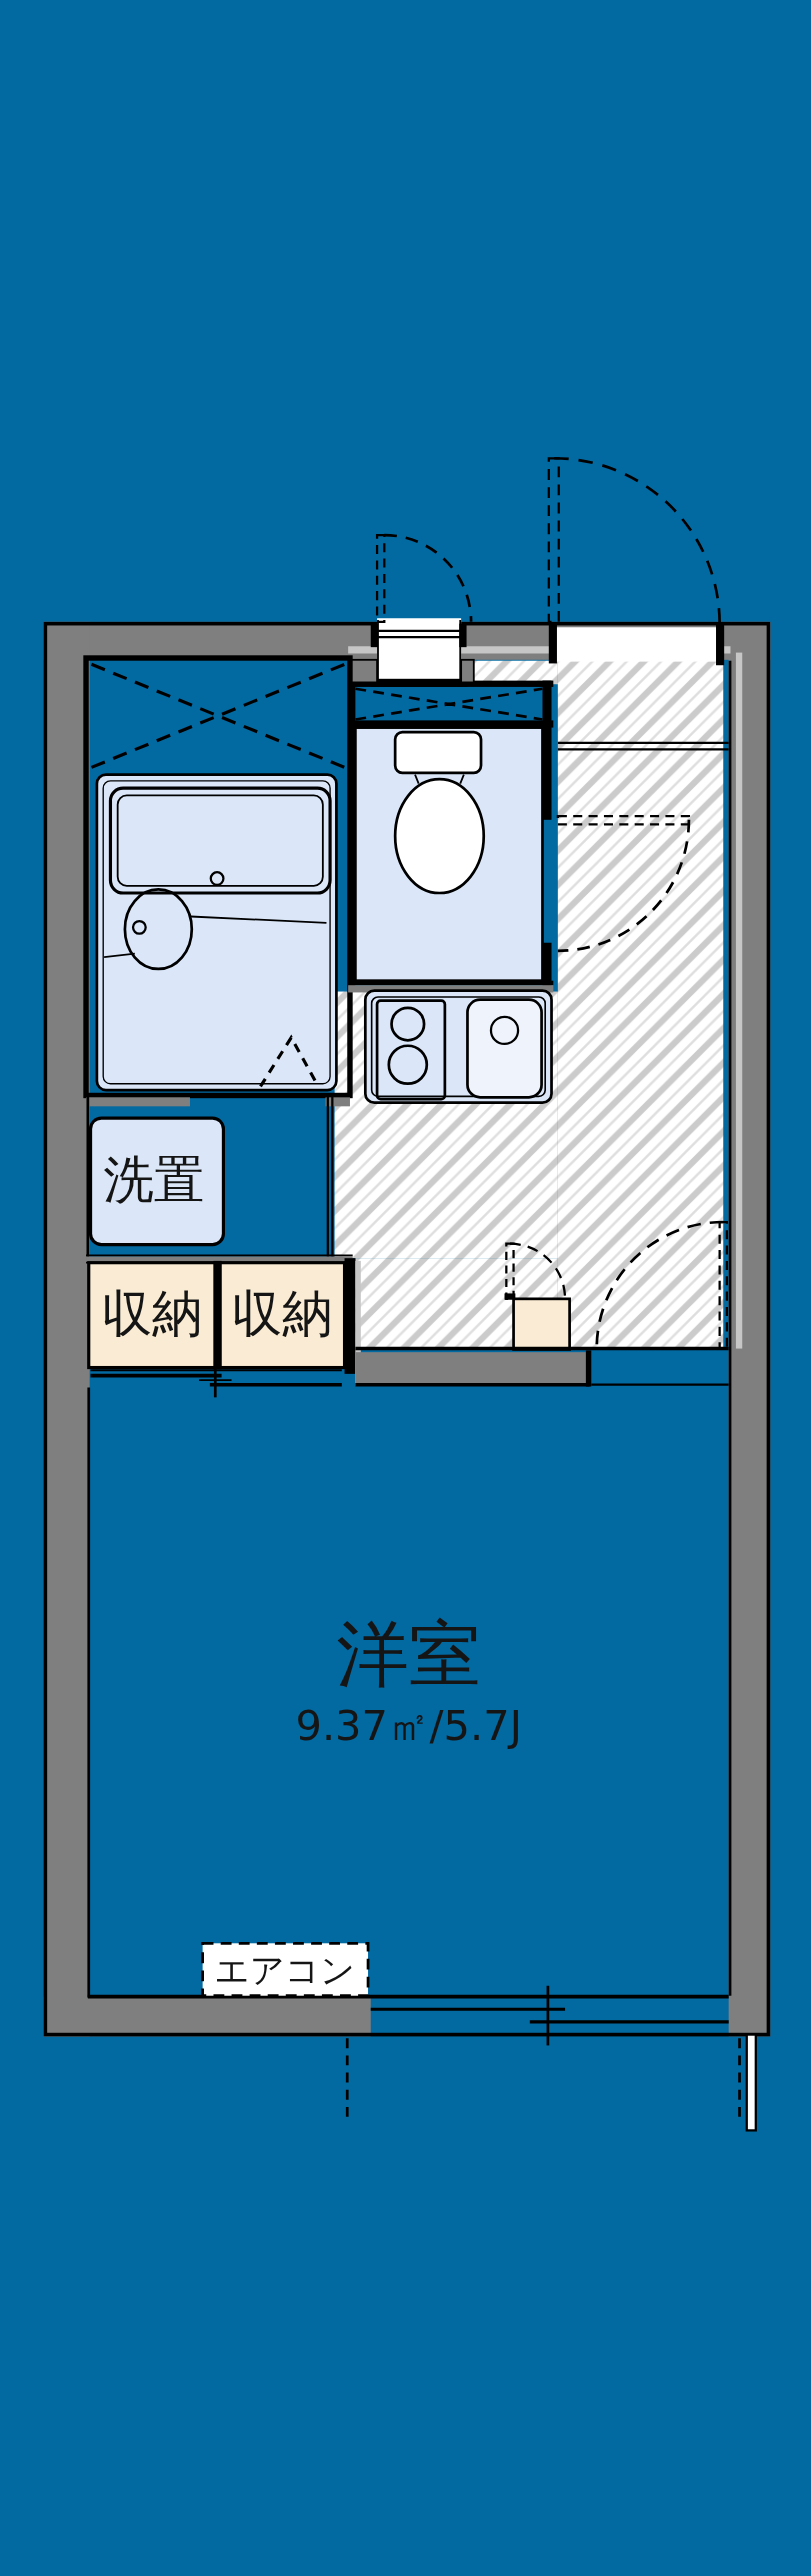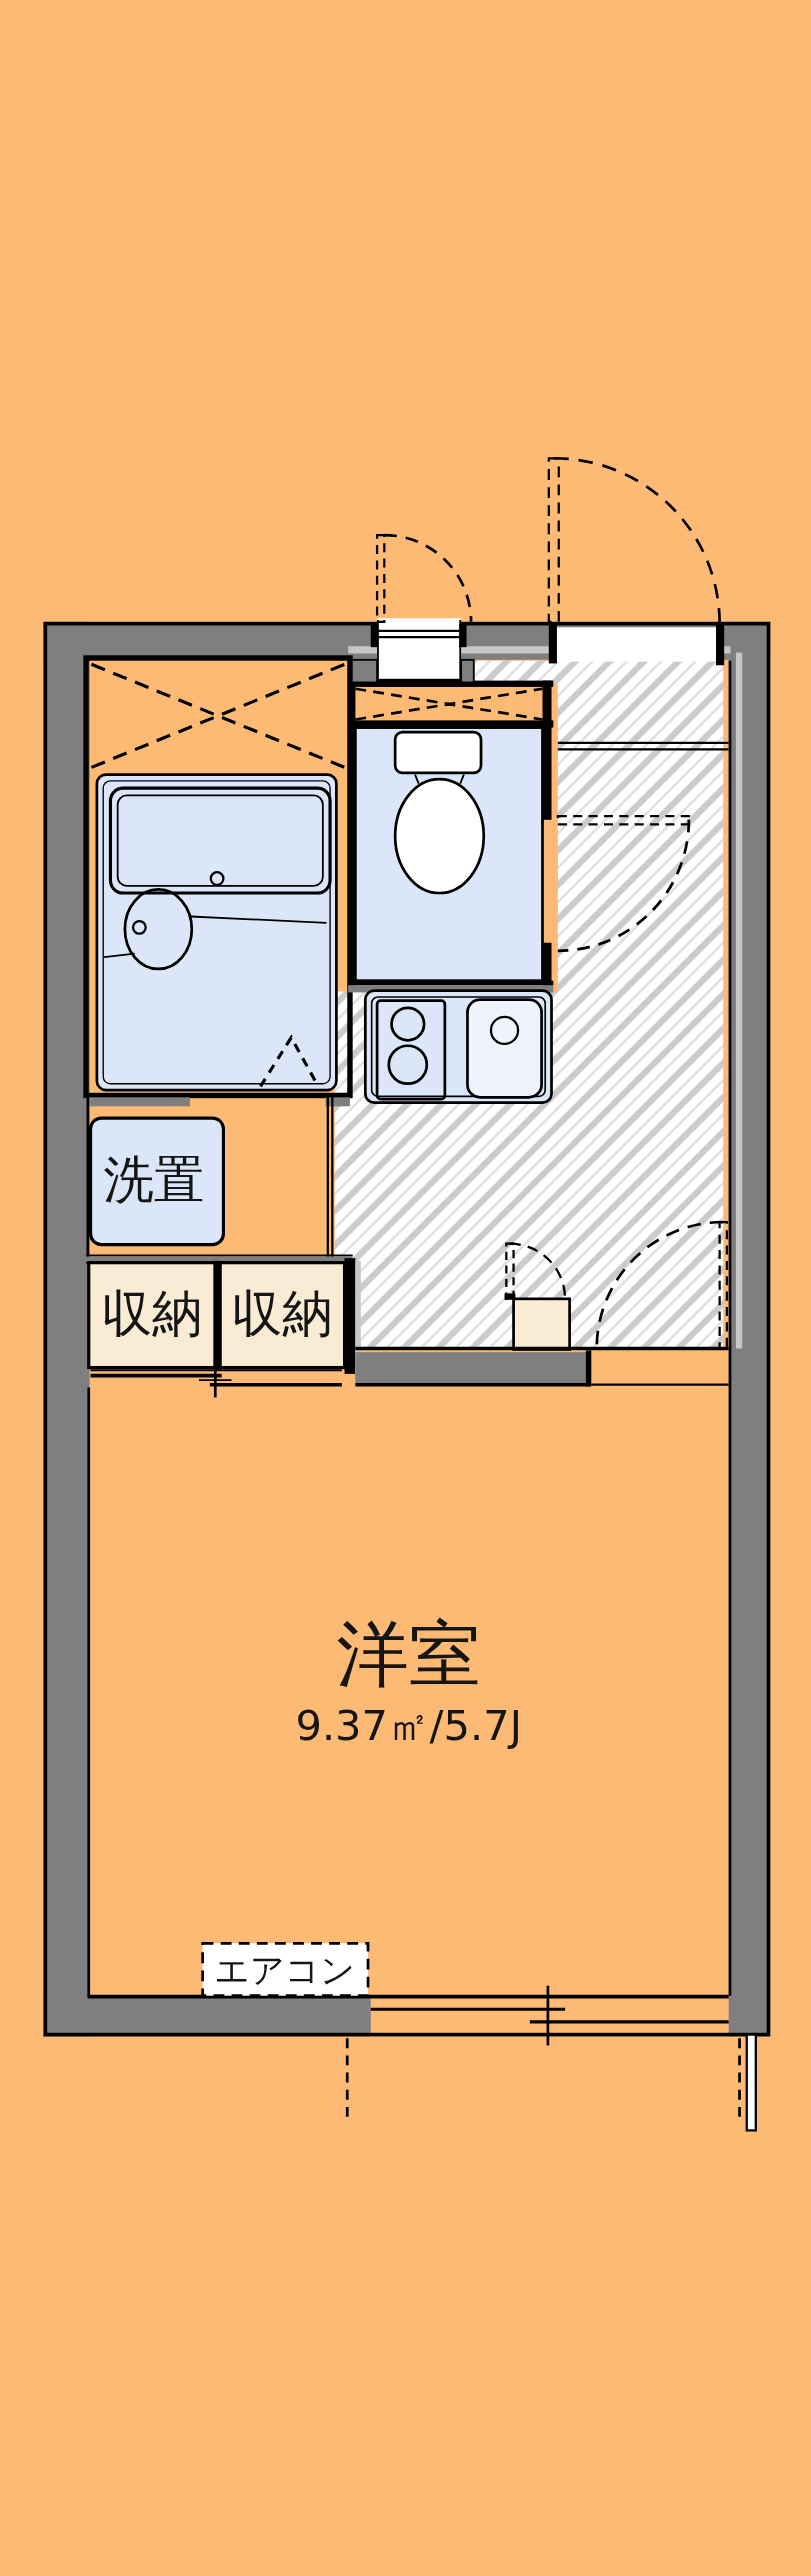--- a/index.html
+++ b/index.html
@@ -1,16 +1,16 @@
 <!DOCTYPE html>
 <html style="font-size:14.5px"><head>
 <meta charset="utf-8">
 <style>
   html,body{margin:0;padding:0;background:#fff;}
-  #canvas{position:relative;width:812px;height:2576px;background:#fdba74;overflow:hidden;}
+  #canvas{position:relative;width:812px;height:2576px;background:#0369a1;overflow:hidden;}
   svg{display:block;position:absolute;left:0;top:0;}
   .ln{stroke:#000;fill:none;}
   .wall{fill:#7f7f7f;}
   .blue{fill:#dbe7f8;}
   .beige{fill:#faecd4;}
   .silver{fill:#c6c6c6;}
   .white{fill:#ffffff;}
   .blk{fill:#000;}
   .t{font-family:"DejaVu Sans","Liberation Sans",sans-serif;fill:#151515;text-anchor:middle;}
 </style>

